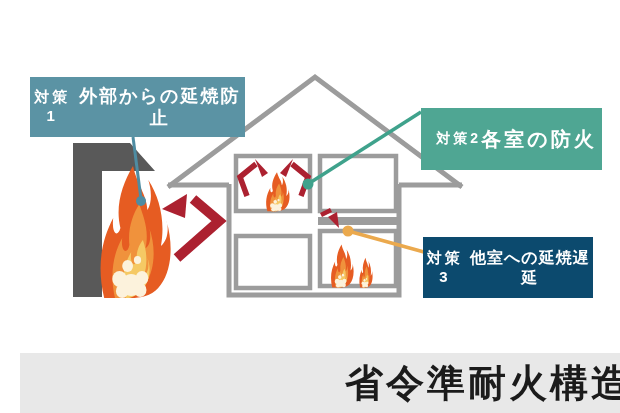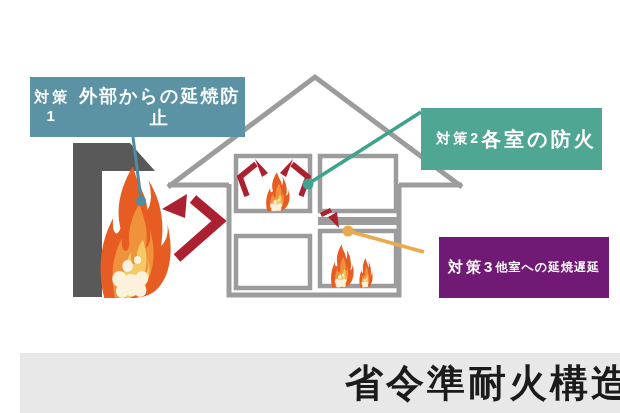--- a/index.html
+++ b/index.html
@@ -10,21 +10,21 @@
            justify-content:center;color:#ffffff;font-weight:bold;text-align:center;line-height:1.25;}
   .callout .tag{font-size:14px;letter-spacing:3px;}
   .callout .title{letter-spacing:2px;}
   #callout1{left:30px;top:77px;width:215px;height:60px;}
   #callout1 .tag{font-size:15px;}
   #callout1 .title{font-size:18px;}
   #callout2{left:421px;top:108px;width:171px;height:62px;}
   #callout2 .title{font-size:20px;letter-spacing:3px;}
   #callout3{left:423px;top:237px;width:170px;height:61px;}
   #callout3 .tag{font-size:15px;}
-  #callout3 .title{font-size:12px;letter-spacing:1px;}
+  #callout3 .title{font-size:16px;letter-spacing:1px;}
   #footer-bar{position:absolute;left:0;top:353px;width:620px;height:60px;background:#E8E8E8;margin-left:20px;}
   #footer-title{position:absolute;right:8px;top:0;height:60px;line-height:60px;
                 font-size:38px;font-weight:800;letter-spacing:3px;color:#1B1B1B;white-space:nowrap;}
 </style>
 </head>
 <body>
 
 <div id="stage">
 
   <svg id="art" width="620" height="413" viewBox="0 0 620 413">
@@ -92,21 +92,21 @@
   </svg>
 
   <div class="callout" id="callout1" style="background-color: rgb(91, 147, 164);">
     <span class="tag">対策1</span>
     <span class="title">外部からの延焼防止</span>
   </div>
   <div class="callout" id="callout2" style="background-color: rgb(79, 166, 147); padding-left: 10px;">
     <span class="tag">対策2</span>
     <span class="title">各室の防火</span>
   </div>
-  <div class="callout" id="callout3" style="background-color: #701a75; margin-left: 16px;">
+  <div class="callout" id="callout3" style="background-color: #0c4a6e;">
     <span class="tag">対策3</span>
     <span class="title">他室への延焼遅延</span>
   </div>
 
   <div id="footer-bar" style="background-color: rgb(232, 232, 232);">
     <div id="footer-title">省令準耐火構造</div>
   </div>
 
 </div>
 

